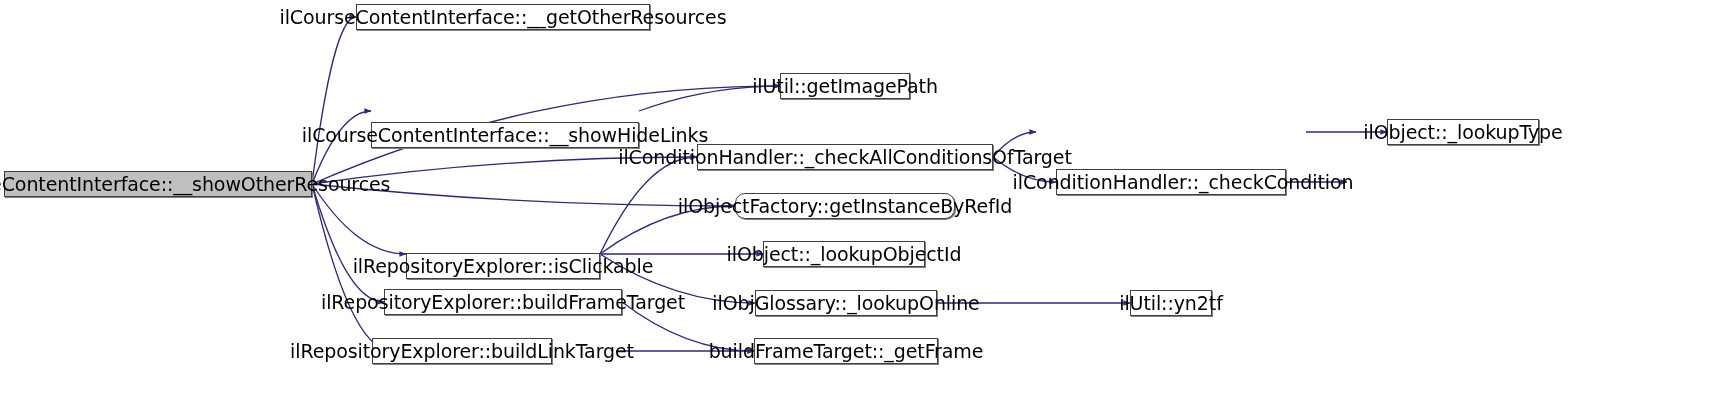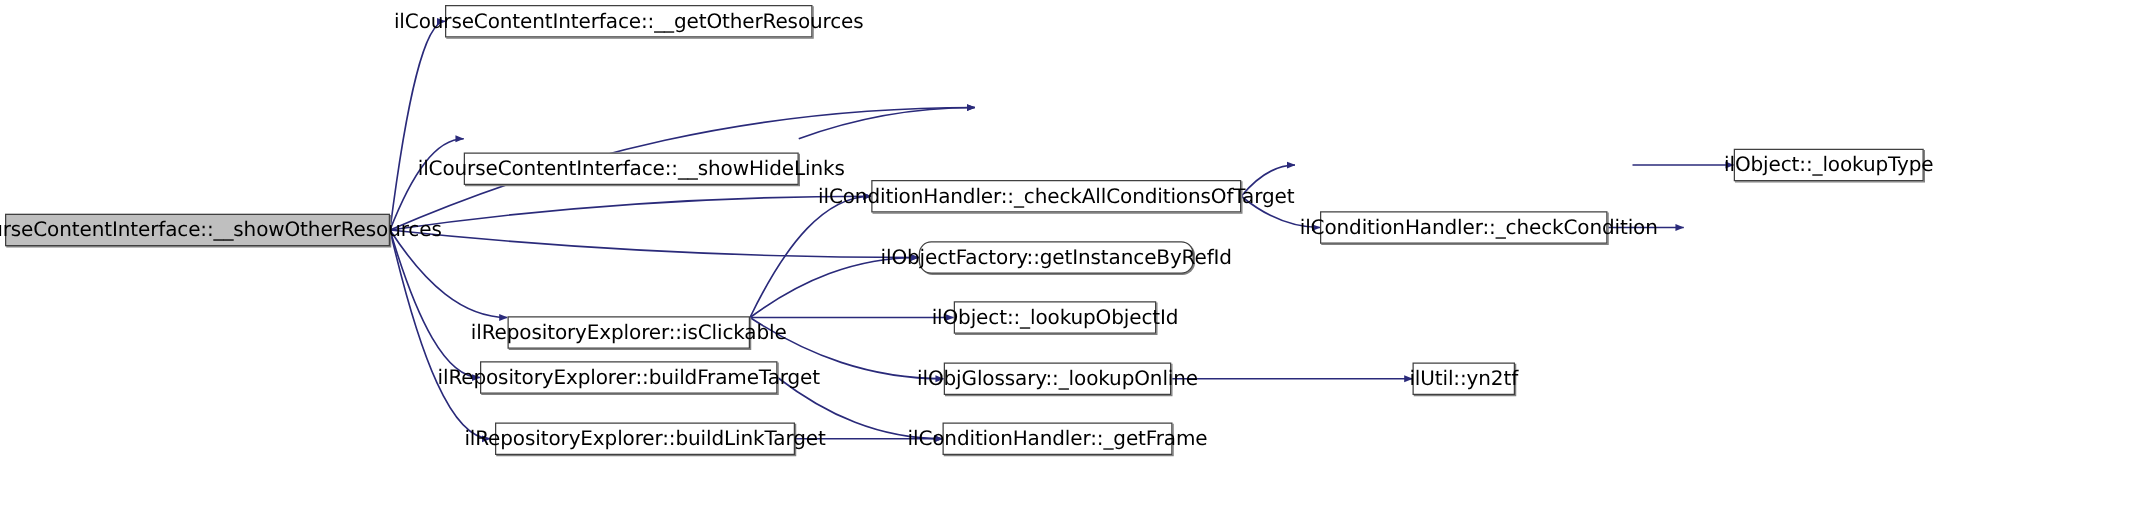--- a/index.html
+++ b/index.html
@@ -22,21 +22,21 @@
     width: 1720px;
     height: 407px;
     pointer-events: none;
   }
   .node {
     position: absolute;
     box-sizing: border-box;
     border: 1px solid #404040;
     background: #ffffff;
     color: #000000;
-    font-size: 16px;
+    font-size: 19px;
     line-height: 1;
     display: flex;
     align-items: center;
     justify-content: center;
     white-space: nowrap;
     letter-spacing: -0.1px;
     box-shadow: 1px 1px 0 0 #808080;
   }
   .node.root {
     background: #bfbfbf;
@@ -77,20 +77,23 @@
       <path d="M 622 302 C 661.6 332.38 703.84 351 754 351" fill="none" stroke="#2a2a7a" stroke-width="1.3" marker-end="url(#arrow)"></path>
       <path d="M 616 351 L 754 351" fill="none" stroke="#2a2a7a" stroke-width="1.3" marker-end="url(#arrow)"></path>
       <path d="M 937 303 L 1130 303" fill="none" stroke="#2a2a7a" stroke-width="1.3" marker-end="url(#arrow)"></path>
     </svg>
 <div class="node root" style="left: 4px; top: 171px; width: 308px; height: 26px;">
       <span>ilCourseContentInterface::__showOtherResources</span>
     </div>
     <div class="node" style="left: 356px; top: 4px; width: 294px; height: 26px;">
       <span>ilCourseContentInterface::__getOtherResources</span>
     </div>
+    <div class="node" style="left: 780px; top: 73px; width: 130px; height: 26px;">
+      <span>ilUtil::getImagePath</span>
+    </div>
     <div class="node" style="left: 371px; top: 98px; width: 268px; height: 26px; margin-top: 24px;">
       <span>ilCourseContentInterface::__showHideLinks</span>
     </div>
     <div class="node" style="left: 697px; top: 144px; width: 296px; height: 26px;">
       <span>ilConditionHandler::_checkAllConditionsOfTarget</span>
     </div>
     <div class="node" style="left: 1387px; top: 119px; width: 152px; height: 26px;">
       <span>ilObject::_lookupType</span>
     </div>
     <div class="node" style="left: 1056px; top: 169px; width: 230px; height: 26px; padding-left: 24px;">
@@ -107,19 +110,19 @@
     </div>
     <div class="node" style="left: 384px; top: 289px; width: 238px; height: 26px;">
       <span>ilRepositoryExplorer::buildFrameTarget</span>
     </div>
     <div class="node" style="left: 755px; top: 290px; width: 182px; height: 26px; text-align: right;">
       <span>ilObjGlossary::_lookupOnline</span>
     </div>
     <div class="node" style="left: 1130px; top: 290px; width: 82px; height: 26px;">
       <span>ilUtil::yn2tf</span>
     </div>
-    <div class="node" style="left: 396px; top: 338px; width: 240px; height: 26px;">
+    <div class="node" style="left: 372px; top: 338px; width: 180px; height: 26px;">
       <span>ilRepositoryExplorer::buildLinkTarget</span>
     </div>
     <div class="node" style="left: 754px; top: 338px; width: 184px; height: 26px;">
-      <span>ilConditionHandler::_getFrame</span>
+      <span>buildFrameTarget::_getFrame</span>
     </div>
   </div>
 
 </body></html>

